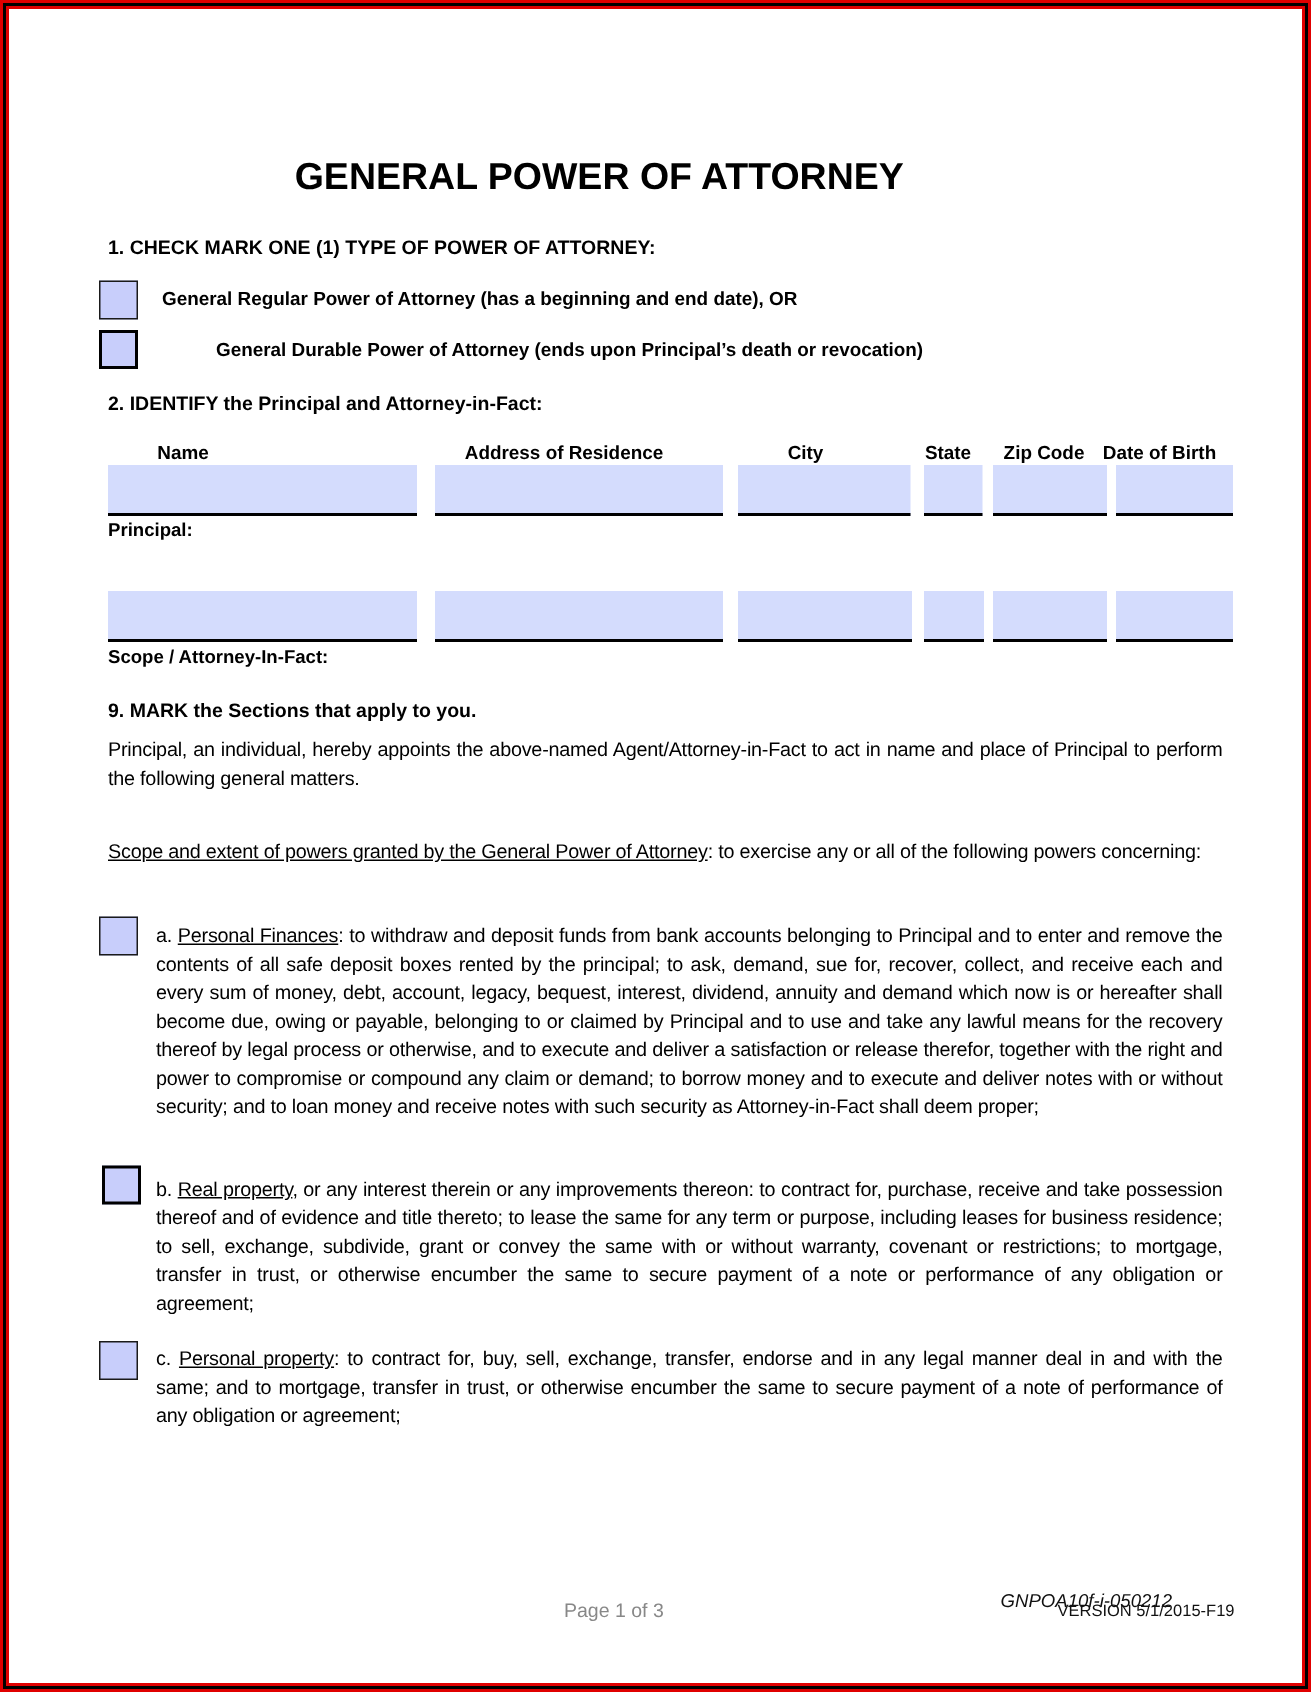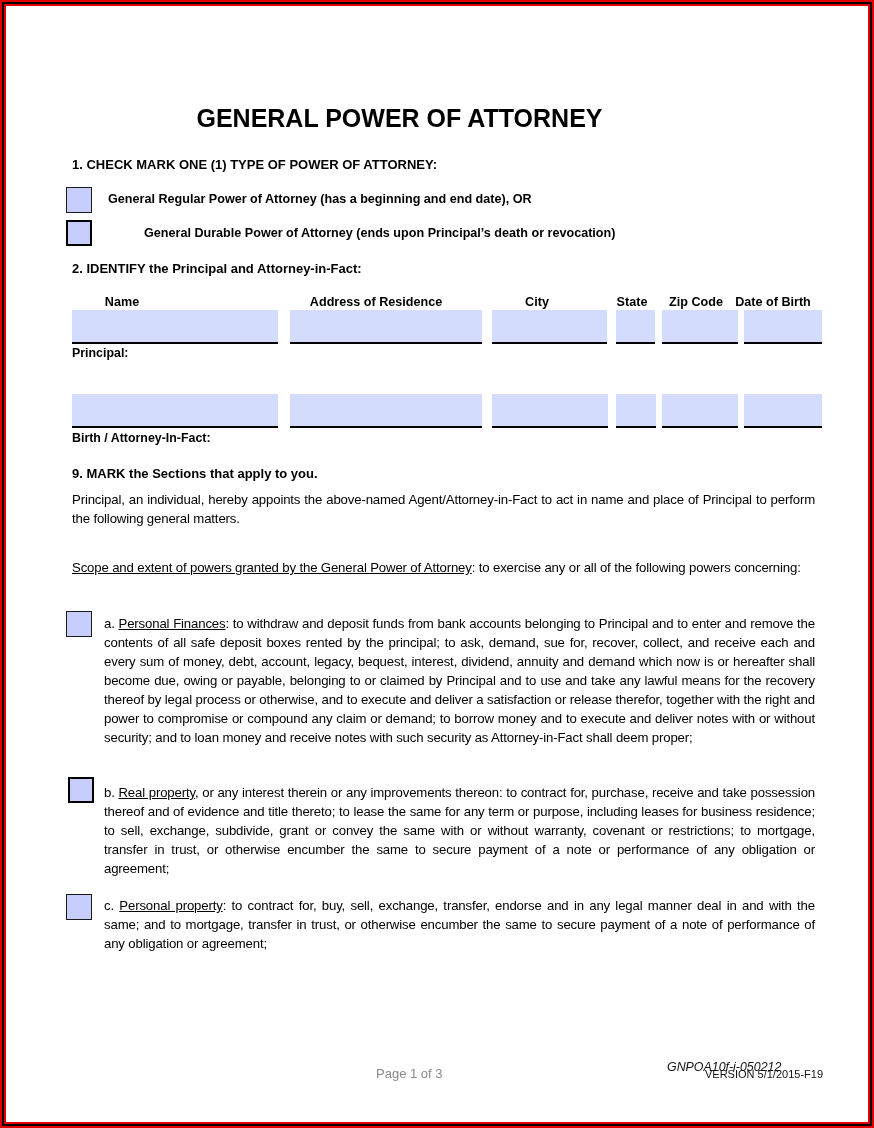--- a/index.html
+++ b/index.html
@@ -65,21 +65,21 @@
 <div class="field" style="left:662px; top:310px; width:76px;"><input value="" style=""></div>
 <div class="field" style="left:744px; top:310px; width:78px;"><input value="" style=""></div>
 <div class="abs rowlabel" style="left:72px; top:346px;">Principal:</div>
 
 <div class="field" style="left:72px; top:394px; width:206px;"><input value="" style=""></div>
 <div class="field" style="left:290px; top:394px; width:192px;"><input value="" style=""></div>
 <div class="field" style="left:492px; top:394px; width:116px;"><input value="" style=""></div>
 <div class="field" style="left:616px; top:394px; width:40px;"><input value="" style=""></div>
 <div class="field" style="left:662px; top:394px; width:76px;"><input value="" style=""></div>
 <div class="field" style="left:744px; top:394px; width:78px;"><input value="" style=""></div>
-<div class="abs rowlabel" style="left:72px; top:431px;">Birth / Attorney-In-Fact:</div>
+<div class="abs rowlabel" style="left:72px; top:431px;">Scope / Attorney-In-Fact:</div>
 
 <div class="abs h1" style="left:72px; top:466px;">9.  MARK the Sections that apply to you.</div>
 
 <div class="para" style="top:490px;">Principal, an individual, hereby appoints the above-named Agent/Attorney-in-Fact to act in name and place of Principal to perform the following general matters.</div>
 
 <div class="para" style="top:558px;"><span class="u">Scope and extent of powers granted by the General Power of Attorney</span><span>: to exercise any or all of the following powers concerning:</span></div>
 
 <div class="cb" style="left:66px; top:611px;"></div>
 <div class="para indent" style="top:614px;"><span>a. </span><span class="u">Personal Finances</span><span>: to withdraw and deposit funds from bank accounts belonging to Principal and to enter and remove the contents of all safe deposit boxes rented by the principal; to ask, demand, sue for, recover, collect, and receive each and every sum of money, debt, account, legacy, bequest, interest, dividend, annuity and demand which now is or hereafter shall become due, owing or payable, belonging to or claimed by Principal and to use and take any lawful means for the recovery thereof by legal process or otherwise, and to execute and deliver a satisfaction or release therefor, together with the right and power to compromise or compound any claim or demand; to borrow money and to execute and deliver notes with or without security; and to loan money and receive notes with such security as Attorney-in-Fact shall deem proper;</span></div>
 

